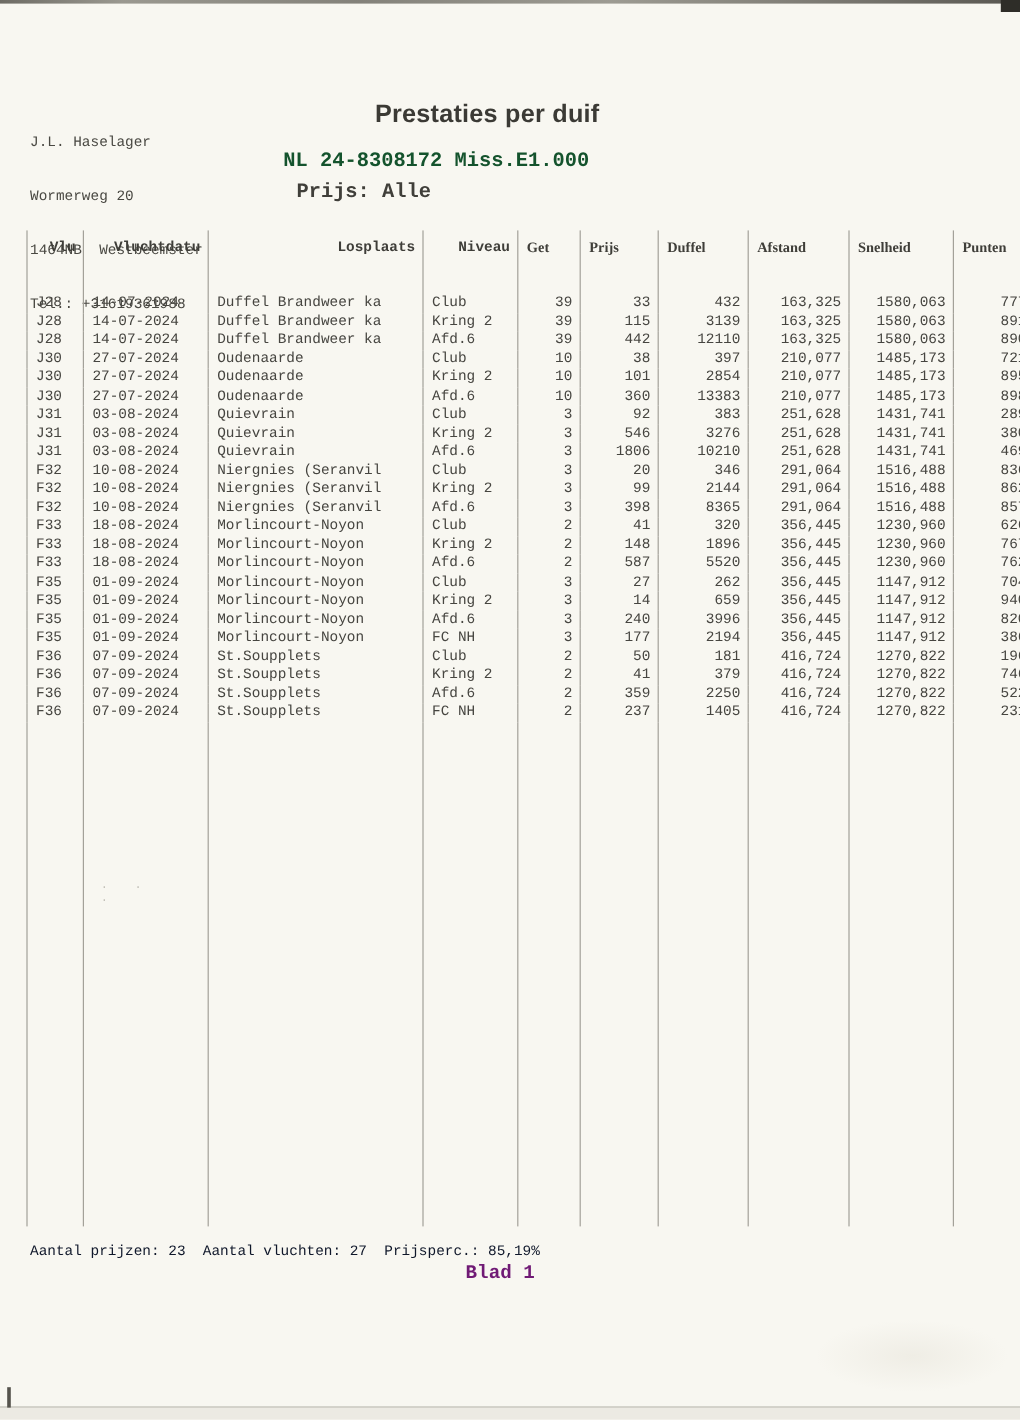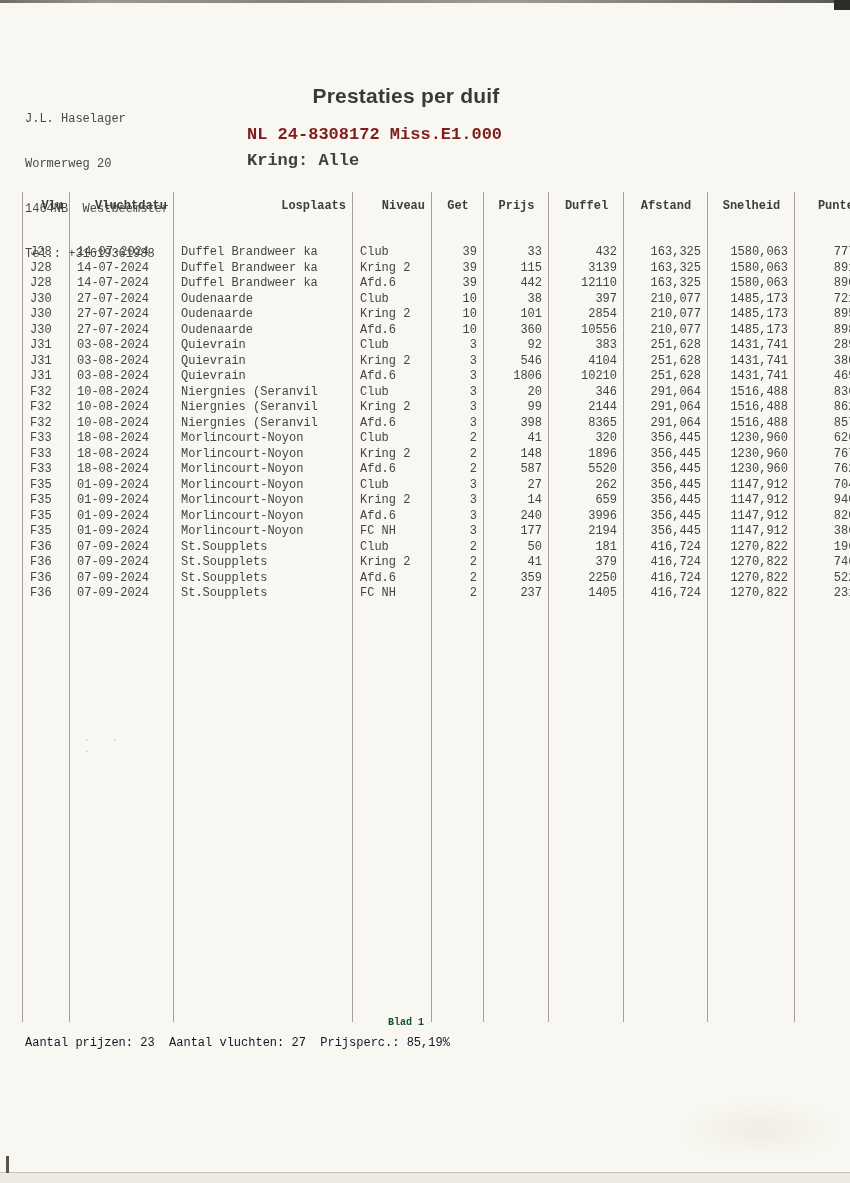--- a/index.html
+++ b/index.html
@@ -17,68 +17,68 @@
   .scan-bottom-strip{left:0;top:1172px;width:850px;height:11px;background:#eceae3;border-top:1px solid #c2c0b8;}
   .scan-bottom-tick{left:6px;top:1156px;width:3px;height:17px;background:#55534c;}
   .scan-smudge{left:680px;top:1100px;width:160px;height:60px;background:radial-gradient(closest-side,#efede5,rgba(248,247,241,0));}
   .scan-dots{left:84px;top:733px;width:60px;height:8px;color:#c3c1b9;font-size:10px;letter-spacing:8px;}
 
   
   .sender{left:25px;top:82px;font-size:12px;line-height:15px;white-space:pre;color:#494842;}
   .doc-title{left:276px;top:84px;width:260px;text-align:center;
     font-family:"Liberation Sans","DejaVu Sans",sans-serif;font-weight:bold;
     font-size:21px;color:#3b3a35;letter-spacing:.2px;}
-  .ring-line{left:247px;top:125px;font-size:17px;font-weight:bold;color:#7f1d1d;white-space:pre;}
+  .ring-line{left:236px;top:125px;font-size:17px;font-weight:bold;color:#14532d;white-space:pre;}
   .level-line{left:247px;top:151px;font-size:17px;font-weight:bold;color:#403f3a;white-space:pre;}
 
   
   .tbl-wrap{left:22px;top:192px;width:828px;height:830px;}
   table.results{border-collapse:collapse;table-layout:fixed;width:828px;height:830px;}
   table.results th,table.results td{
     border-left:1px solid #a3a199;
     padding:0 6px 0 7px;margin:0;overflow:hidden;white-space:pre;
     font-size:12px;line-height:15.5px;vertical-align:top;
   }
   table.results td:last-child,table.results th:last-child{border-right:none;}
   table.results thead th{
     height:46px;padding-top:7px;font-weight:bold;color:#3f3e39;text-align:right;
   }
-  table.results thead th.num{text-align:center;}
+  table.results thead th.num{text-align:left;font-family:Liberation Serif, serif;}
   table.results tbody td{height:15.5px;color:#464540;}
   table.results td.num{text-align:right;}
   table.results td.txt{text-align:left;}
   table.results tr.filler td{height:auto;}
   .c0{width:33px;} .c1{width:90px;} .c2{width:165px;} .c3{width:65px;}
   .c4{width:38px;} .c5{width:51px;} .c6{width:61px;} .c7{width:70px;}
   .c8{width:73px;} .c9{width:75px;}
 
   
   .summary-line{left:25px;top:1036px;font-size:12px;white-space:pre;color:#0f172a;}
-  .page-label{left:388px;top:1017px;font-size:10px;font-weight:bold;color:#14532d;white-space:pre;}
+  .page-label{left:388px;top:1052px;font-size:16px;font-weight:bold;color:#701a75;white-space:pre;}
 </style>
 </head>
 <body>
 
 <div class="abs scan-top"></div>
 <div class="abs scan-top-corner"></div>
 <div class="abs scan-smudge"></div>
 <div class="abs scan-bottom-strip"></div>
 <div class="abs scan-bottom-tick"></div>
 <div class="abs scan-dots">. . .</div>
 
 <div class="abs sender">
   <div>J.L. Haselager</div>
   <div>Wormerweg 20</div>
   <div>1464NB  Westbeemster</div>
   <div>Tel.: +31619361988</div>
 </div>
 
 <div class="abs doc-title">Prestaties per duif</div>
 <div class="abs ring-line">NL 24-8308172 Miss.E1.000</div>
-<div class="abs level-line">Kring: Alle</div>
+<div class="abs level-line">Prijs: Alle</div>
 
 <div class="abs tbl-wrap">
   <table class="results">
     <thead>
       <tr id="hdr-row">
           <th class="c0">Vlu</th>
           <th class="c1">Vluchtdatu</th>
           <th class="c2">Losplaats</th>
           <th class="c3">Niveau</th>
           <th class="c4 num">Get</th>
@@ -150,21 +150,21 @@
           <td class="c8 num">1485,173</td>
           <td class="c9 num">895,00</td>
         </tr>
         <tr>
           <td class="c0 txt">J30</td>
           <td class="c1 txt">27-07-2024</td>
           <td class="c2 txt">Oudenaarde</td>
           <td class="c3 txt">Afd.6</td>
           <td class="c4 num">10</td>
           <td class="c5 num">360</td>
-          <td class="c6 num">10556</td>
+          <td class="c6 num">13383</td>
           <td class="c7 num">210,077</td>
           <td class="c8 num">1485,173</td>
           <td class="c9 num">898,00</td>
         </tr>
         <tr>
           <td class="c0 txt">J31</td>
           <td class="c1 txt">03-08-2024</td>
           <td class="c2 txt">Quievrain</td>
           <td class="c3 txt">Club</td>
           <td class="c4 num">3</td>
@@ -174,21 +174,21 @@
           <td class="c8 num">1431,741</td>
           <td class="c9 num">289,00</td>
         </tr>
         <tr>
           <td class="c0 txt">J31</td>
           <td class="c1 txt">03-08-2024</td>
           <td class="c2 txt">Quievrain</td>
           <td class="c3 txt">Kring 2</td>
           <td class="c4 num">3</td>
           <td class="c5 num">546</td>
-          <td class="c6 num">4104</td>
+          <td class="c6 num">3276</td>
           <td class="c7 num">251,628</td>
           <td class="c8 num">1431,741</td>
           <td class="c9 num">380,00</td>
         </tr>
         <tr>
           <td class="c0 txt">J31</td>
           <td class="c1 txt">03-08-2024</td>
           <td class="c2 txt">Quievrain</td>
           <td class="c3 txt">Afd.6</td>
           <td class="c4 num">3</td>

